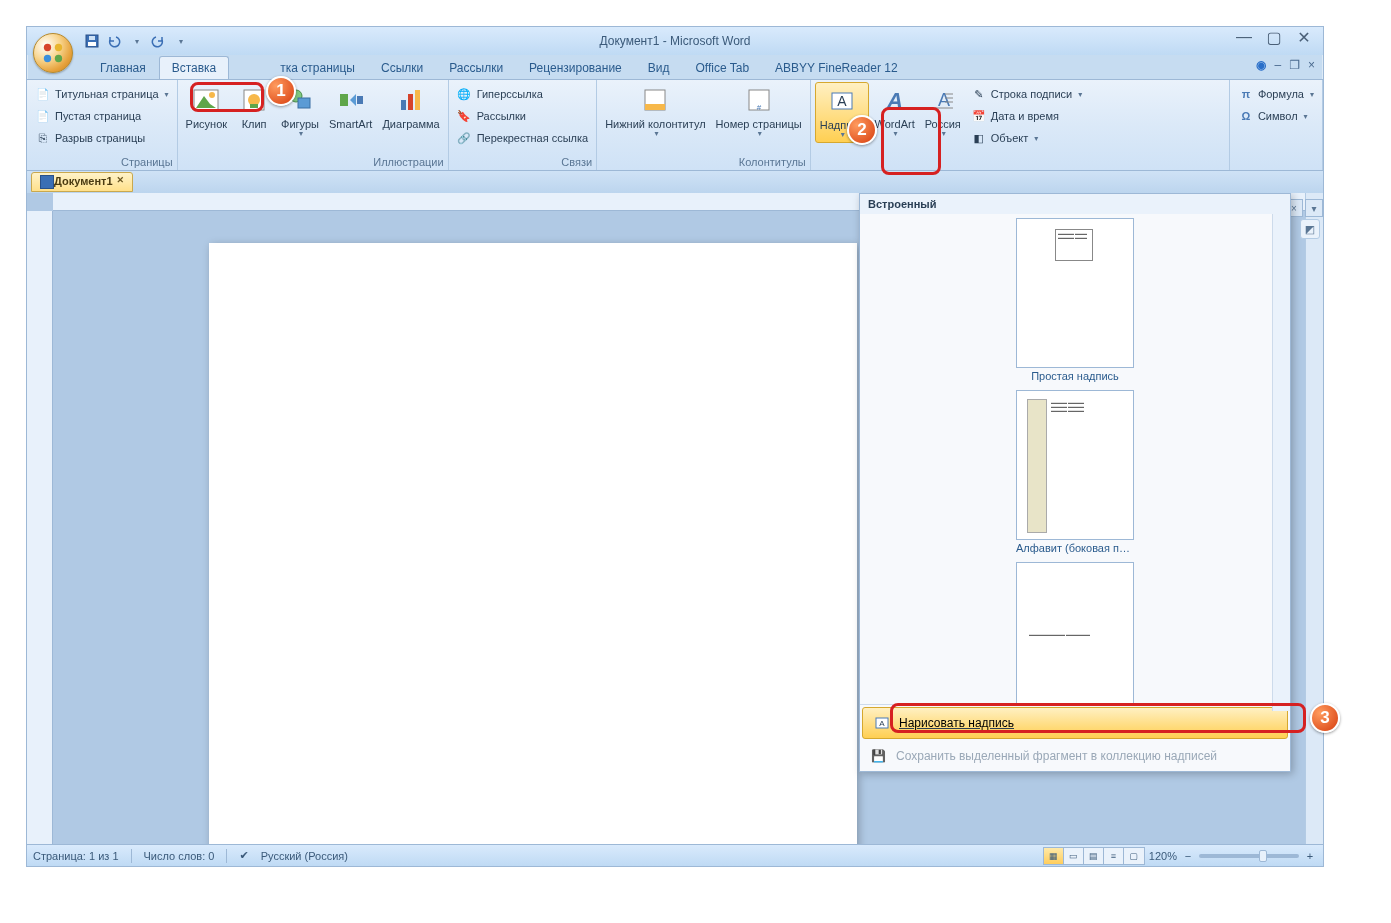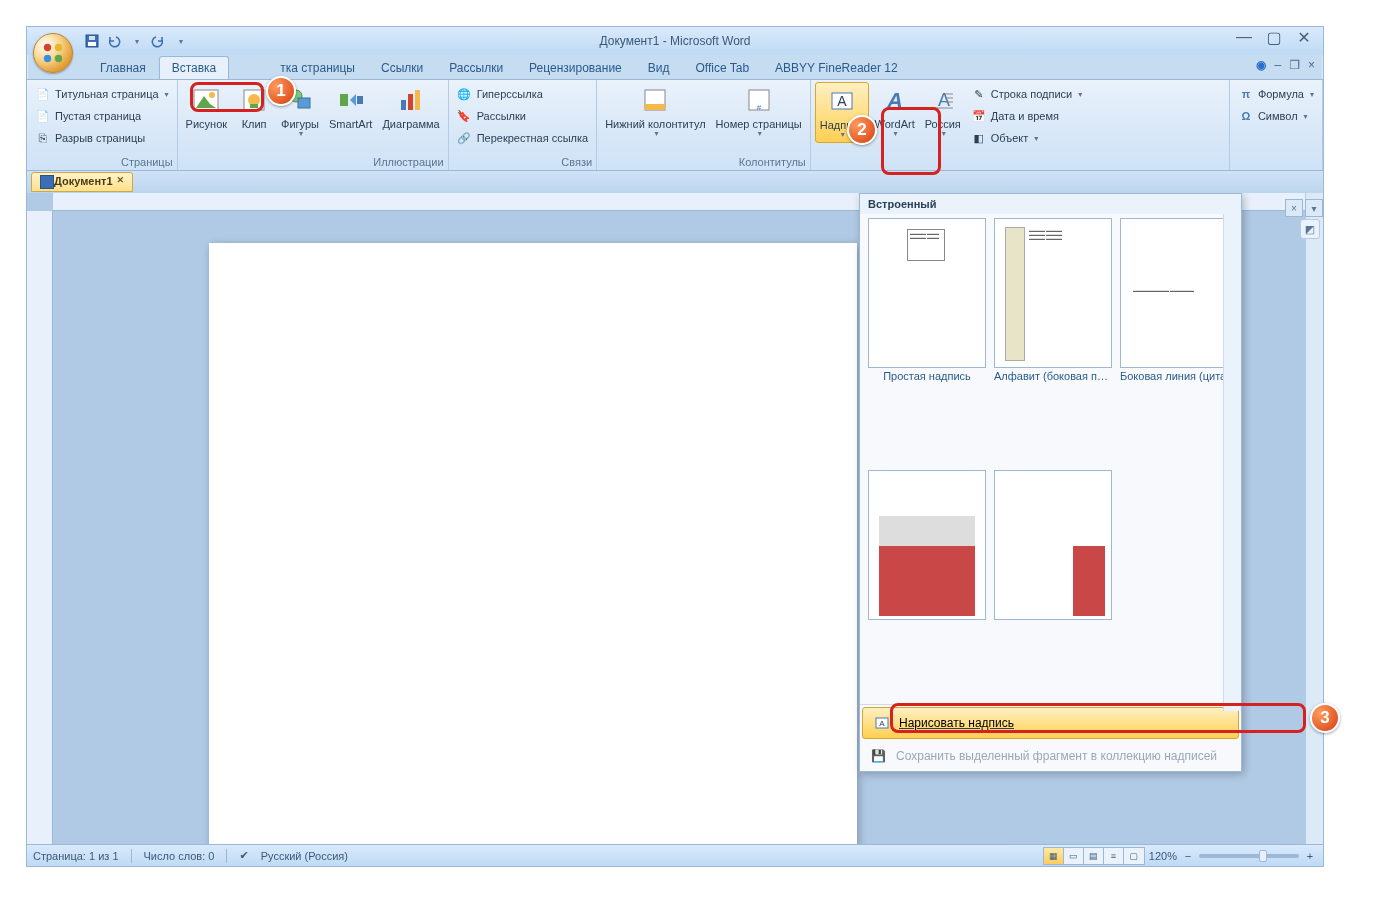--- a/index.html
+++ b/index.html
@@ -49,23 +49,23 @@
 
 .work-area { flex: 1; position: relative; background: #b0c9e4; overflow: hidden; }
 .ruler-h { position: absolute; top: 0; left: 26px; right: 18px; height: 18px; background: #e8f1fb; border-bottom: 1px solid #9db8d6; }
 .ruler-v { position: absolute; top: 18px; left: 0; bottom: 0; width: 26px; background: #e8f1fb; border-right: 1px solid #9db8d6; }
 .page { position: absolute; top: 50px; left: 182px; width: 648px; height: 900px; background: #fff; box-shadow: 2px 2px 8px rgba(0,0,0,.25); }
 .vscroll { position: absolute; right: 0; top: 0; bottom: 0; width: 18px; background: #dce9f7; border-left: 1px solid #b3cbe4; }
 .vscroll .thumb-up, .vscroll .thumb-down { height: 18px; display: flex; align-items: center; justify-content: center; font-size: 9px; color: #5a7694; cursor: pointer; }
 .vscroll .track { flex: 1; }
 
 
-.gallery { position: absolute; top: 0; left: 832px; width: 383px; height: 579px; background: #f7f9fc; border: 1px solid #9db8d6; box-shadow: 2px 2px 8px rgba(0,0,0,.25); display: flex; flex-direction: column; z-index: 30; }
+.gallery { position: absolute; top: 0; left: 832px; width: 432px; height: 579px; background: #f7f9fc; border: 1px solid #9db8d6; box-shadow: 2px 2px 8px rgba(0,0,0,.25); display: flex; flex-direction: column; z-index: 30; }
 .gallery-head { font-size: 11px; font-weight: bold; color: #2a3f55; padding: 4px 8px; background: #eaf2fb; }
-.gallery-body { flex: 1; overflow: hidden; padding: 4px 8px; display: grid; grid-template-columns: repeat(5, 1fr); gap: 8px; position: relative; }
+.gallery-body { flex: 1; overflow: hidden; padding: 4px 8px; display: grid; grid-template-columns: repeat(1, 1fr); gap: 8px; position: relative; }
 .g-item { display: flex; flex-direction: column; align-items: center; cursor: pointer; }
 .g-thumb { width: 118px; height: 150px; background: #fff; border: 1px solid #9db8d6; position: relative; overflow: hidden; }
 .g-label { font-size: 11px; color: #2a5b8d; text-align: center; margin-top: 2px; white-space: nowrap; overflow: hidden; text-overflow: ellipsis; width: 118px; }
 .gallery-scroll { position: absolute; right: 0; top: 20px; bottom: 60px; width: 18px; background: #eaf2fb; border-left: 1px solid #cddbeb; }
 .gallery-footer { border-top: 1px solid #cddbeb; }
 .gf-item { display: flex; align-items: center; gap: 8px; padding: 6px 10px; font-size: 12px; cursor: pointer; }
 .gf-item.highlighted { background: linear-gradient(#fff0c2, #ffcf52); border: 1px solid #d6a82e; border-radius: 3px; margin: 2px; }
 .gf-item.disabled { color: #9aa8b7; cursor: default; }
 .gf-ico { width: 18px; height: 18px; display: flex; align-items: center; justify-content: center; }
 

